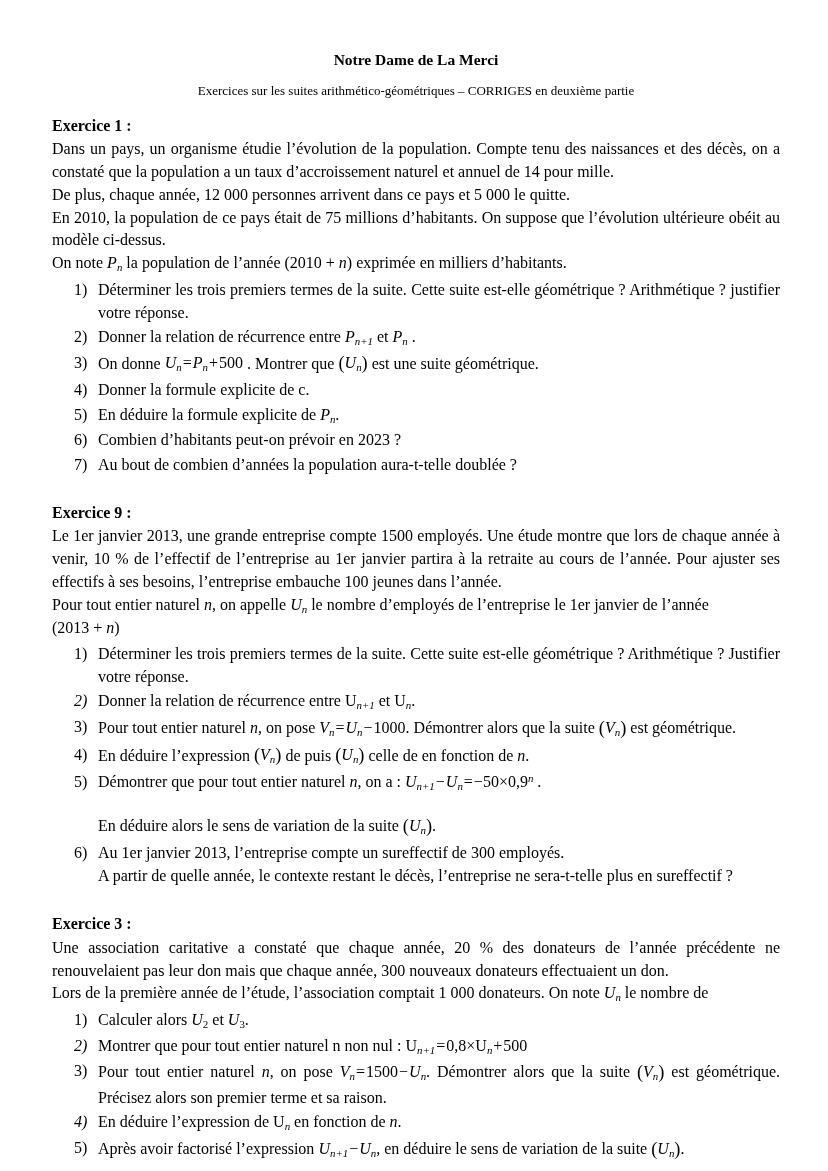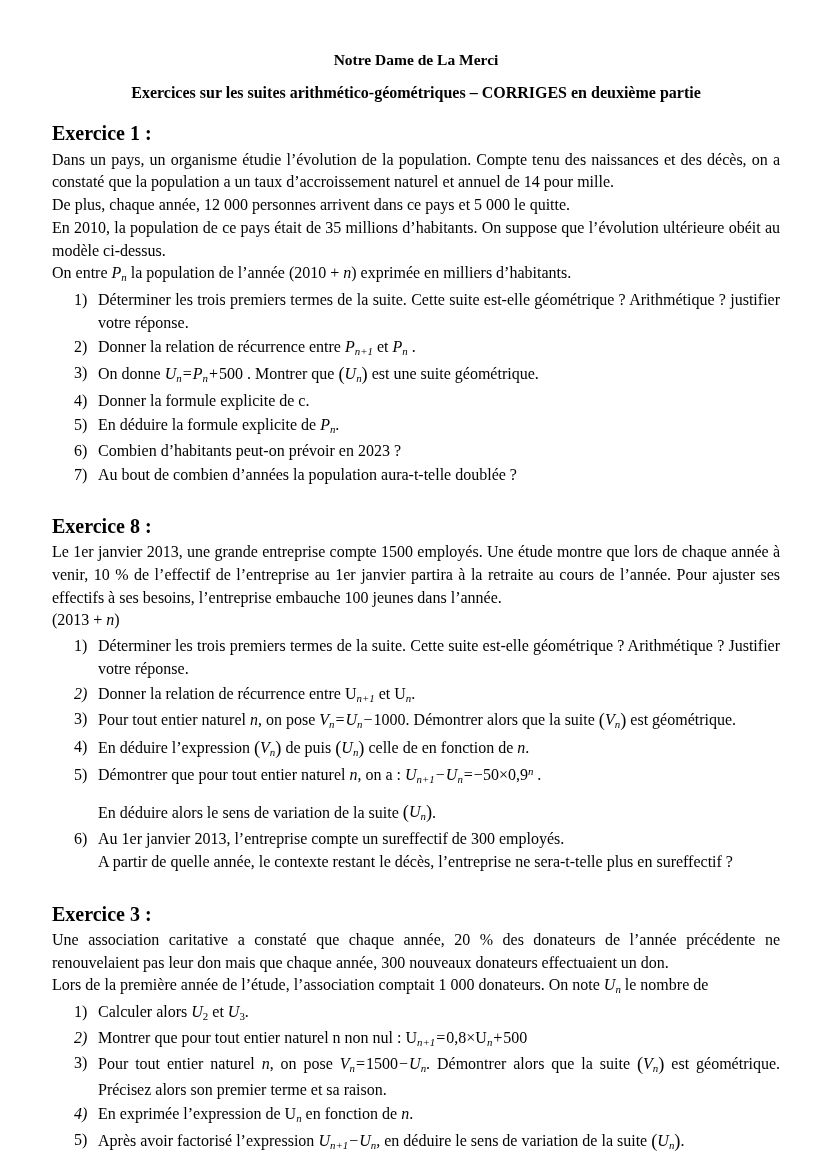--- a/index.html
+++ b/index.html
@@ -22,29 +22,29 @@
     padding: 48px 48px 0 52px;
   }
   .titles { text-align: center; }
   .doc-title {
     font-weight: bold;
     font-size: 15.5px;
     line-height: 1.5;
     margin: 0 0 10px 0;
   }
   .doc-subtitle {
-    font-weight: bold;
-    font-size: 16px;
+    font-weight: normal;
+    font-size: 13px;
     line-height: 1.5;
     margin: 0 0 14px 0;
   }
   .ex-block { margin-bottom: 4px; }
   .ex-heading {
     font-weight: bold;
-    font-size: 20px;
+    font-size: 16px;
     margin: 0 0 1px 0;
     line-height: 1.42;
   }
   .para {
     font-size: 16px;
     line-height: 1.42;
     margin: 0;
     text-align: justify;
     text-justify: inter-word;
   }
@@ -68,21 +68,21 @@
     left: 22px;
     top: 0;
     width: 24px;
     font-size: 16px;
   }
   .qitem.ital > .qnum, .qitem.ital > .qbody { font-style: italic; }
   .qitem.ital > .qbody .up { font-style: normal; }
   .qbody { display: block; }
   .subline {
     display: block;
-    margin-top: 12px;
+    margin-top: 18px;
     text-align: left;
   }
   .gap-ex { height: 22px; }
   
   .m { font-style: italic; white-space: nowrap; }
   .mr { font-style: normal; }
   sub {
     font-size: 0.68em;
     vertical-align: -0.28em;
     font-style: italic;
@@ -103,23 +103,23 @@
 
   <div class="titles">
     <div class="doc-title">Notre Dame de La Merci</div>
     <div class="doc-subtitle">Exercices sur les suites arithmético-géométriques – CORRIGES en deuxième partie</div>
   </div>
 
   <div class="ex-block">
     <div class="ex-heading">Exercice 1 :</div>
     <p class="para">Dans un pays, un organisme étudie l’évolution de la population. Compte tenu des naissances et des décès, on a constaté que la population a un taux d’accroissement naturel et annuel de 14 pour mille.</p>
     <p class="para nojust">De plus, chaque année, 12 000 personnes arrivent dans ce pays et 5 000 le quitte.</p>
-    <p class="para">En 2010, la population de ce pays était de 35 millions d’habitants. On suppose que l’évolution ultérieure obéit au modèle ci-dessus.</p>
+    <p class="para">En 2010, la population de ce pays était de 75 millions d’habitants. On suppose que l’évolution ultérieure obéit au modèle ci-dessus.</p>
     <p class="para nojust">
-      <span>On entre </span><span class="m">P<sub>n</sub></span><span>&nbsp;la population de l’année (2010&nbsp;+&nbsp;<span class="m">n</span>) exprimée en milliers d’habitants.</span>
+      <span>On note </span><span class="m">P<sub>n</sub></span><span>&nbsp;la population de l’année (2010&nbsp;+&nbsp;<span class="m">n</span>) exprimée en milliers d’habitants.</span>
     </p>
 
     <ol class="qlist">
       <li class="qitem">
         <span class="qnum">1)</span>
         <span class="qbody">Déterminer les trois premiers termes de la suite. Cette suite est-elle géométrique ? Arithmétique ? justifier votre réponse.</span>
       </li>
       <li class="qitem nojust">
         <span class="qnum">2)</span>
         <span class="qbody"><span>Donner la relation de récurrence entre </span><span class="m">P<sub>n+1</sub></span> et <span class="m">P<sub>n</sub></span> .</span>
@@ -143,22 +143,25 @@
       <li class="qitem nojust">
         <span class="qnum">7)</span>
         <span class="qbody">Au bout de combien d’années la population aura-t-telle doublée ?</span>
       </li>
     </ol>
   </div>
 
   <div class="gap-ex"></div>
 
   <div class="ex-block">
-    <div class="ex-heading">Exercice 8 :</div>
+    <div class="ex-heading">Exercice 9 :</div>
     <p class="para">Le 1er janvier 2013, une grande entreprise compte 1500 employés. Une étude montre que lors de chaque année à venir, 10 % de l’effectif de l’entreprise au 1er janvier partira à la retraite au cours de l’année. Pour ajuster ses effectifs à ses besoins, l’entreprise embauche 100 jeunes dans l’année.</p>
+    <p class="para">
+      Pour tout entier naturel <span class="m">n</span>, on appelle <span class="m">U<sub>n</sub></span>&nbsp;le nombre d’employés de l’entreprise le 1er janvier de l’année
+    </p>
     <p class="para nojust">(2013&nbsp;+&nbsp;<span class="m">n</span>)</p>
 
     <ol class="qlist">
       <li class="qitem">
         <span class="qnum">1)</span>
         <span class="qbody">Déterminer les trois premiers termes de la suite. Cette suite est-elle géométrique ? Arithmétique ? Justifier votre réponse.</span>
       </li>
       <li class="qitem nojust ital">
         <span class="qnum">2)</span>
         <span class="qbody"><span class="up">Donner la relation de récurrence entre </span><span class="m up">U<sub>n+1</sub></span><span class="up"> et </span><span class="m up">U<sub>n</sub></span><span class="up">.</span></span>
@@ -201,21 +204,21 @@
       <li class="qitem nojust ital">
         <span class="qnum">2)</span>
         <span class="qbody"><span class="up">Montrer que pour tout entier naturel n non nul : </span><span class="m up">U<sub>n+1</sub><span class="op">=</span><span class="mr">0,8×</span>U<sub>n</sub><span class="op">+</span><span class="mr">500</span></span></span>
       </li>
       <li class="qitem">
         <span class="qnum">3)</span>
         <span class="qbody">Pour tout entier naturel <span class="m">n</span>, on pose <span class="m">V<sub>n</sub><span class="op">=</span><span class="mr">1500</span><span class="op">−</span>U<sub>n</sub></span>. Démontrer alors que la suite <span class="m"><span class="tall">(</span>V<sub>n</sub><span class="tall">)</span></span> est géométrique. Précisez alors son premier terme et sa raison.</span>
       </li>
       <li class="qitem nojust ital">
         <span class="qnum">4)</span>
-        <span class="qbody"><span class="up">En exprimée l’expression de </span><span class="m up">U<sub>n</sub></span><span class="up"> en fonction de <span class="m">n</span>.</span></span>
+        <span class="qbody"><span class="up">En déduire l’expression de </span><span class="m up">U<sub>n</sub></span><span class="up"> en fonction de <span class="m">n</span>.</span></span>
       </li>
       <li class="qitem nojust">
         <span class="qnum">5)</span>
         <span class="qbody"><span>Après avoir factorisé l’expression </span><span class="m">U<sub>n+1</sub><span class="op">−</span>U<sub>n</sub></span>, en déduire le sens de variation de la suite <span class="m"><span class="tall">(</span>U<sub>n</sub><span class="tall">)</span></span>.</span>
       </li>
     </ol>
   </div>
 
 </div>
 

